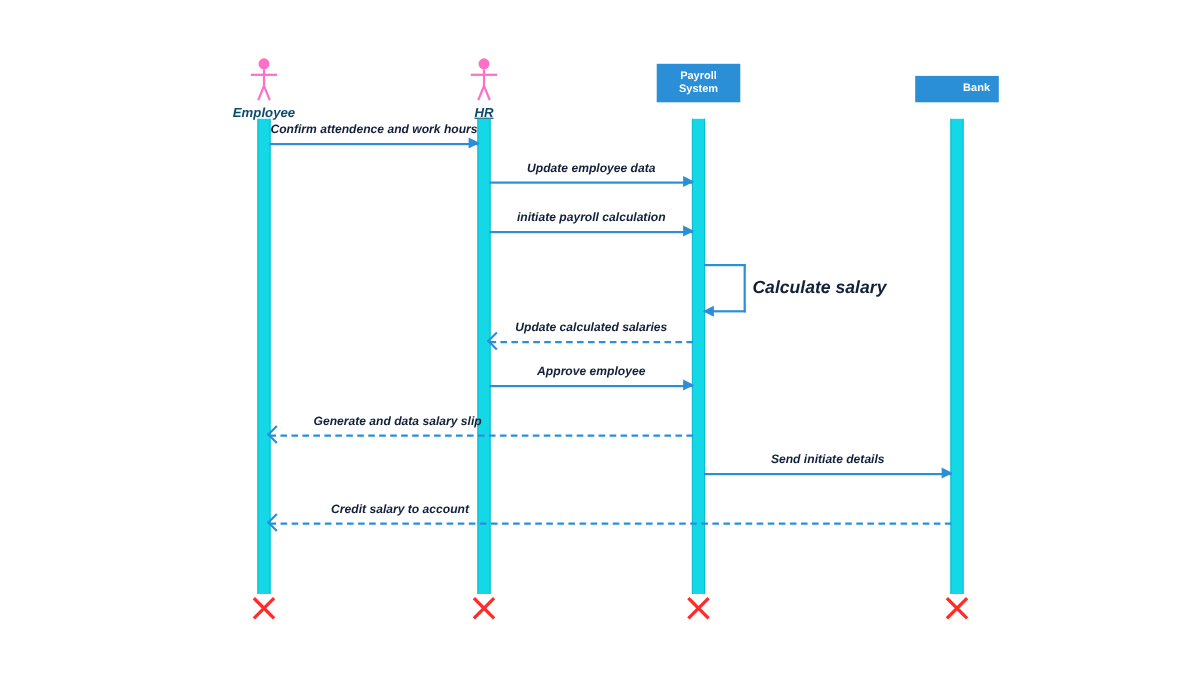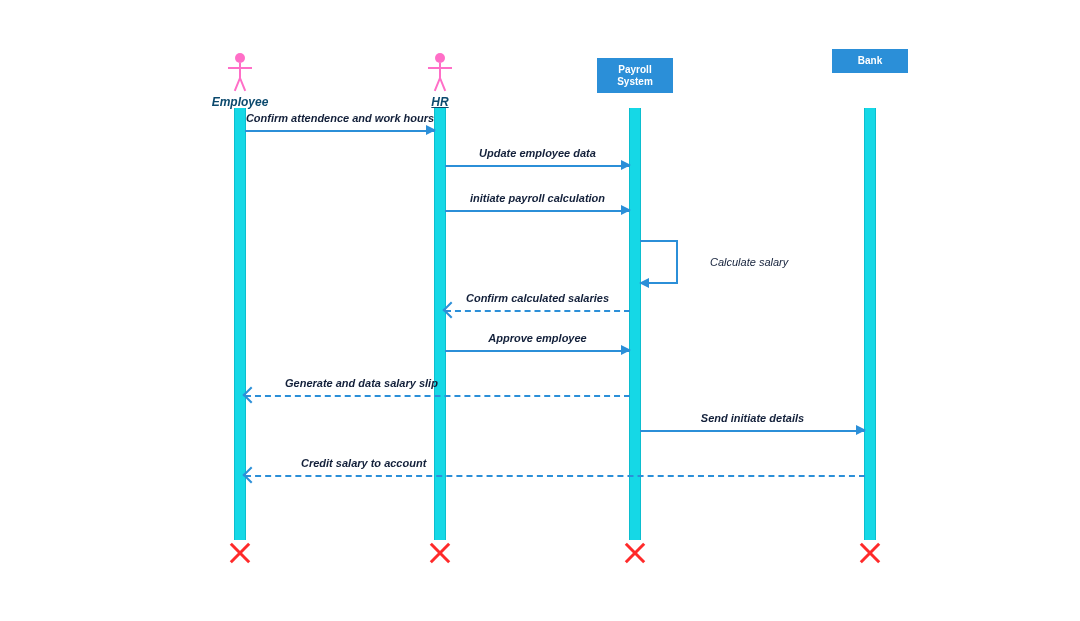--- a/index.html
+++ b/index.html
@@ -183,26 +183,25 @@
     height: 0;
     border-top: 5px solid transparent;
     border-bottom: 5px solid transparent;
     border-right: 10px solid #2b8fd8;
   }
   .selfcall .label {
     position: absolute;
     left: calc(100% + 8px);
     top: 50%;
     transform: translateY(-50%);
-    font-size: 11px;
-    font-weight: 400;
+    font-size: 16px;
+    font-weight: 700;
     font-style: italic;
     color: #13203a;
     white-space: nowrap;
-    margin-left: 26px;
   }
 </style>
 </head>
 <body>
 
 <div class="canvas">
 
   <div class="actor-figure" style="left:240px; top:53px;">
     <div class="head"></div>
       <div class="body"></div>
@@ -218,21 +217,21 @@
       <div class="arms"></div>
       <div class="legL"></div>
       <div class="legR"></div>
   </div>
   <div class="actor-label" style="left:440px; top:95px;text-decoration:underline;">HR</div>
 
   <div class="sys-box" style="left:635px; top:58px;">
     <span>Payroll<br>System</span>
   </div>
 
-  <div class="sys-box" style="left:870px; top:49px;">
+  <div class="sys-box" style="left:870px; top:69px;text-align:right;">
     <span>Bank</span>
   </div>
 
   <div class="lifeline" style="left:240px; top:108px; height:432px;"></div>
   <div class="lifeline" style="left:440px; top:108px; height:432px;"></div>
   <div class="lifeline" style="left:635px; top:108px; height:432px;"></div>
   <div class="lifeline" style="left:870px; top:108px; height:432px;"></div>
 
   <div class="msg solid right" style="left:245px; width:190px; top:130px;">
     <div class="line"></div>
@@ -253,21 +252,21 @@
   </div>
 
   <div class="selfcall" style="left:640px; top:240px; width:36px; height:40px;">
     <div class="arrowhead"></div>
     <div class="label">Calculate salary</div>
   </div>
 
   <div class="msg dashed left" style="left:445px; width:185px; top:310px;">
     <div class="line"></div>
       <div class="arrowhead"></div>
-    <div class="label center">Confirm calculated salaries</div>
+    <div class="label center">Update calculated salaries</div>
   </div>
 
   <div class="msg solid right" style="left:445px; width:185px; top:350px;">
     <div class="line"></div>
       <div class="arrowhead"></div>
     <div class="label center">Approve employee</div>
   </div>
 
   <div class="msg dashed left" style="left:245px; width:385px; top:395px;">
     <div class="line"></div>

